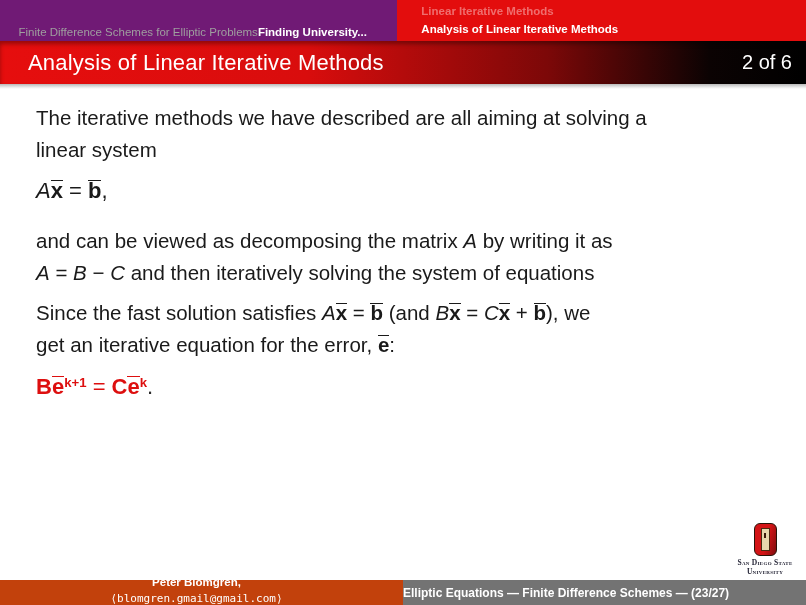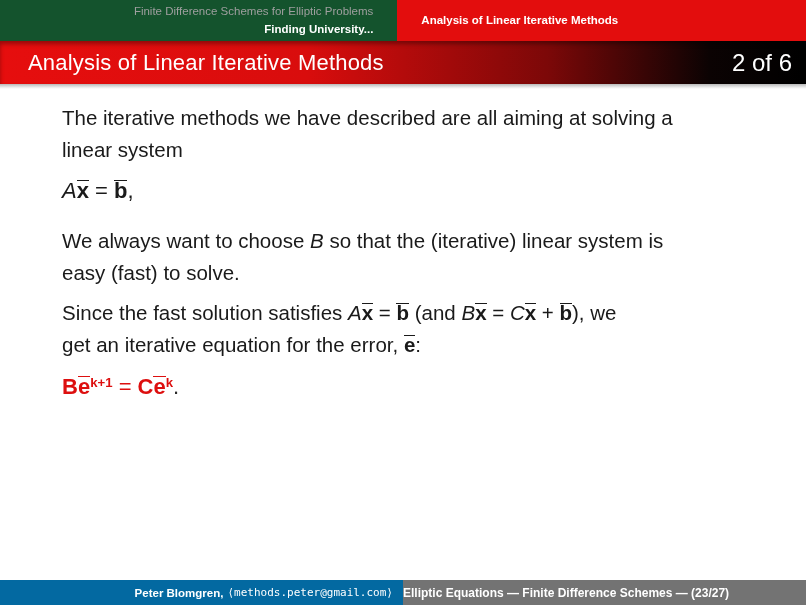--- a/index.html
+++ b/index.html
@@ -6,51 +6,51 @@
   .slide{
     position:relative;
     width:806px;height:605px;
     background:#ffffff;
     font-family:"Liberation Sans","DejaVu Sans",sans-serif;
     overflow:hidden;
   }
   
   .header{display:flex;height:41px;width:100%;}
   .header-left{
-    width:49.3%;background:#14532d;color:#9f9f9f;
-    display:flex;flex-direction:column;justify-content:center;
-    align-items:flex-end;padding-right:24px;box-sizing:border-box;
+    width:49.3%;background:#701a75;color:#9f9f9f;
+    display:flex;flex-direction:row;justify-content:center;
+    align-items:flex-end;padding-right:12px;box-sizing:border-box;
     font-size:11.5px;line-height:1.5;
   }
   .header-left .l2{color:#ffffff;font-weight:700;}
   .header-right{
     flex:1;background:#e30d0d;color:#ef6e6e;
     display:flex;flex-direction:column;justify-content:center;
     align-items:flex-start;padding-left:24px;box-sizing:border-box;
     font-size:11.5px;line-height:1.5;font-weight:600;
   }
   .header-right .l2{color:#ffffff;font-weight:700;}
   
   .titlebar{
     height:43px;width:100%;
     background:linear-gradient(to right,#e60e0e 0%,#d90d0d 38%,#7c0808 68%,#0b0303 88%,#000 100%);
     box-shadow:inset 0 3px 4px rgba(0,0,0,0.35);
     display:flex;align-items:center;justify-content:space-between;
     color:#fff;box-sizing:border-box;padding:0 14px 0 28px;
   }
   .titlebar .title{font-size:22px;letter-spacing:0.2px;}
-  .titlebar .page{font-size:24px;}
+  .titlebar .page{font-size:20px;}
   .title-shadow{
     height:5px;width:100%;
     background:linear-gradient(to bottom,#b9b9b9,#eeeeee 70%,#ffffff);
   }
   
   .body{
     position:absolute;top:88px;left:0;right:0;bottom:25px;
-    padding:14px 20px 0 62px;box-sizing:border-box;
+    padding:14px 20px 0 36px;box-sizing:border-box;
     font-size:20.5px;line-height:1.57;color:#1a1a1a;
   }
   .para{margin:0 0 8px 0;white-space:pre-wrap;}
   .eq{
     text-align:left;font-size:22px;margin:8px 40px 16px 0;
     white-space:pre-wrap;
   }
   .eq-mid{margin:14px 40px 20px 0;}
   .eq-red{color:#dd0f0f;margin:4px 40px 0 0;}
   
@@ -83,68 +83,78 @@
     font-family:"Liberation Serif","DejaVu Serif",serif;
     font-variant:small-caps;font-weight:700;
     font-size:7.5px;line-height:1.2;color:#1c1c2e;letter-spacing:0.3px;
   }
   
   .footer{
     position:absolute;left:0;right:0;bottom:0;height:25px;
     display:flex;font-size:11.5px;
   }
   .footer-left{
-    width:50%;background:#0369a1;color:#ffffff;
+    width:50%;background:#c2410c;color:#ffffff;
     display:flex;align-items:center;justify-content:flex-end;
-    padding-right:10px;box-sizing:border-box;gap:4px;
+    padding-right:10px;box-sizing:border-box;gap:4px;flex-direction:column;
   }
   .footer-left .author{font-weight:700;}
   .footer-left .email{font-family:"DejaVu Sans Mono","Liberation Mono",monospace;font-size:11px;}
   .footer-right{
     flex:1;background:#737373;color:#ffffff;font-weight:700;
     display:flex;align-items:center;justify-content:flex-start;
     font-size:12px;
   }
 </style>
 </head>
 <body>
 
 <div class="slide">
 
   <div class="header">
     <div class="header-left">
       <div class="l1">Finite Difference Schemes for Elliptic Problems</div>
       <div class="l2">Finding University...</div>
     </div>
     <div class="header-right">
+      <div class="l1">Linear Iterative Methods</div>
       <div class="l2">Analysis of Linear Iterative Methods</div>
     </div>
   </div>
 
   <div class="titlebar">
     <span class="title">Analysis of Linear Iterative Methods</span>
     <span class="page">2 of 6</span>
   </div>
   <div class="title-shadow"></div>
 
   <div class="body">
     <p class="para"><span>The iterative methods we have described are all aiming at solving a
 linear system</span></p>
     <div class="eq"><span class="it">A</span><span class="vec">x</span><span> = </span><span class="vec">b</span><span>,</span></div>
-    <p class="para"><span>We always want to choose </span><span class="it">B</span><span> so that the (iterative) linear system is
-easy (fast) to solve.</span></p>
+    <p class="para"><span>and can be viewed as decomposing the matrix </span><span class="it">A</span><span> by writing it as
+</span><span class="it">A</span><span> = </span><span class="it">B</span><span> − </span><span class="it">C</span><span> and then iteratively solving the system of equations</span></p>
     <p class="para"><span>Since the fast solution satisfies </span><span class="it">A</span><span class="vec">x</span><span> = </span><span class="vec">b</span><span> (and </span><span class="it">B</span><span class="vec">x</span><span> = </span><span class="it">C</span><span class="vec">x</span><span> + </span><span class="vec">b</span><span>), we
 get an iterative equation for the error, </span><span class="vec">e</span><span>:</span></p>
     <div class="eq eq-red"><span class="b">B</span><span class="vec">e</span><span class="supb">k+1</span><span> = </span><span class="b">C</span><span class="vec">e</span><span class="supb">k</span><span class="dark">.</span></div>
   </div>
 
+  <div class="logo">
+    <div class="logo-shield">
+      <div class="logo-tower"></div>
+    </div>
+    <div class="logo-text">
+      <div>San Diego State</div>
+      <div>University</div>
+    </div>
+  </div>
 
   <div class="footer">
     <div class="footer-left">
       <span class="author">Peter Blomgren,</span>
-      <span class="email">⟨methods.peter@gmail.com⟩</span>
+      <span class="email">⟨blomgren.gmail@gmail.com⟩</span>
     </div>
     <div class="footer-right">
       <span>Elliptic Equations — Finite Difference Schemes — (23/27)</span>
     </div>
   </div>
 
 </div>
 
 </body></html>

